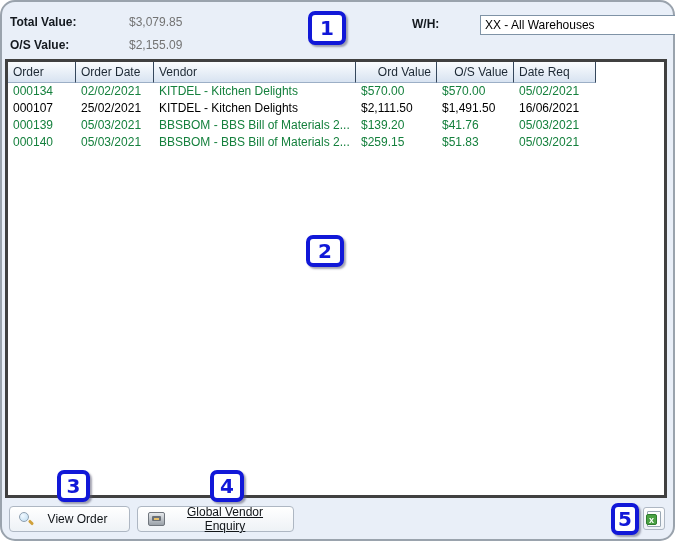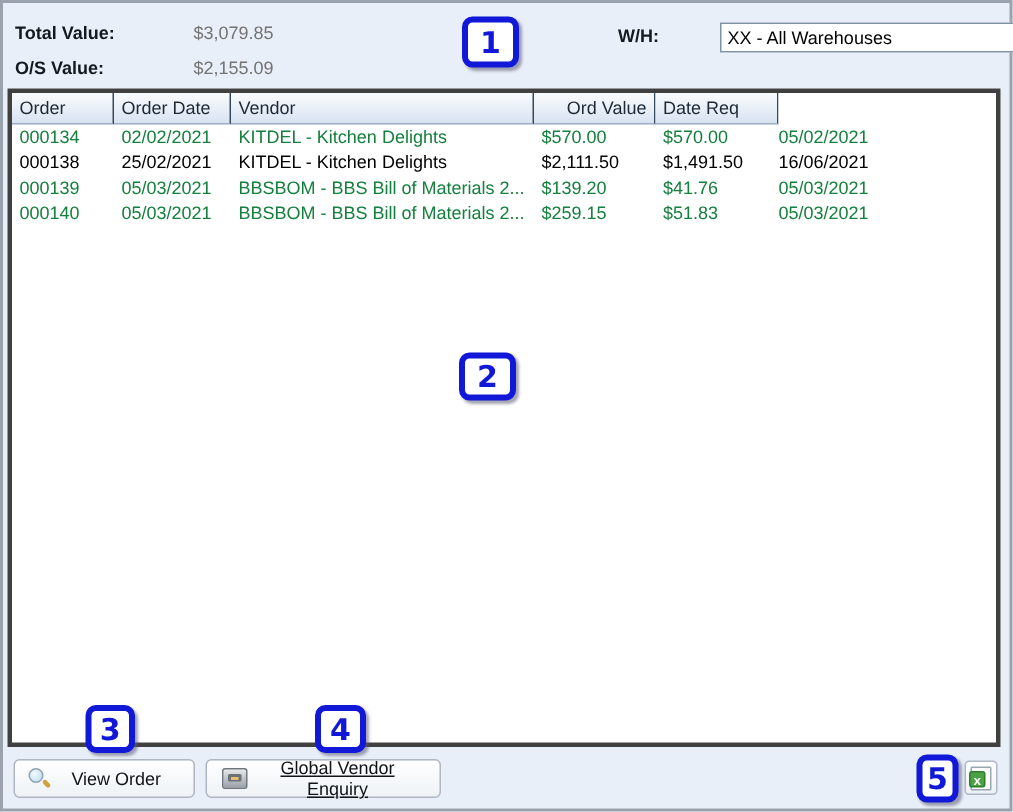--- a/index.html
+++ b/index.html
@@ -1,20 +1,20 @@
 <!DOCTYPE html>
 <html><head>
 <meta charset="utf-8">
 <style>
   html,body{margin:0;padding:0;width:675px;height:541px;overflow:hidden;
     font-family:"Liberation Sans","DejaVu Sans",sans-serif;background:#ffffff;}
   *{box-sizing:border-box;}
 
   .window{position:absolute;left:0;top:0;width:675px;height:541px;
-    background:#e9eff8;border:2px solid #9aa3ad;border-radius:0;}
+    background:#e9eff8;border:2px solid #9aa3ad;border-radius:15px;}
 
   
   .summary-label{position:absolute;font-size:12px;font-weight:bold;color:#14191f;}
   .summary-value{position:absolute;font-size:12px;color:#737373;}
   .lbl-total{left:8px;top:13px;}
   .val-total{left:127px;top:13px;}
   .lbl-os{left:8px;top:36px;}
   .val-os{left:127px;top:36px;}
   .lbl-wh{left:410px;top:15px;}
 
@@ -103,34 +103,35 @@
     <span>XX - All Warehouses</span>
     <span class="chev"></span>
   </div>
 
   <div class="tablepanel">
     <div class="thead">
       <div class="th c-order">Order</div>
       <div class="th c-date">Order Date</div>
       <div class="th c-vendor">Vendor</div>
       <div class="th c-ord right">Ord Value</div>
+      <div class="th c-os right">O/S Value</div>
       <div class="th c-req">Date Req</div>
       <div class="thfill"></div>
     </div>
 
     <div class="trow alert">
       <div class="td c-order">000134</div>
       <div class="td c-date">02/02/2021</div>
       <div class="td c-vendor">KITDEL - Kitchen Delights</div>
       <div class="td c-ord right">$570.00</div>
       <div class="td c-os right">$570.00</div>
       <div class="td c-req">05/02/2021</div>
     </div>
     <div class="trow">
-      <div class="td c-order">000138</div>
+      <div class="td c-order">000107</div>
       <div class="td c-date">25/02/2021</div>
       <div class="td c-vendor">KITDEL - Kitchen Delights</div>
       <div class="td c-ord right">$2,111.50</div>
       <div class="td c-os right">$1,491.50</div>
       <div class="td c-req">16/06/2021</div>
     </div>
     <div class="trow alert">
       <div class="td c-order">000139</div>
       <div class="td c-date">05/03/2021</div>
       <div class="td c-vendor">BBSBOM - BBS Bill of Materials 2...</div>

